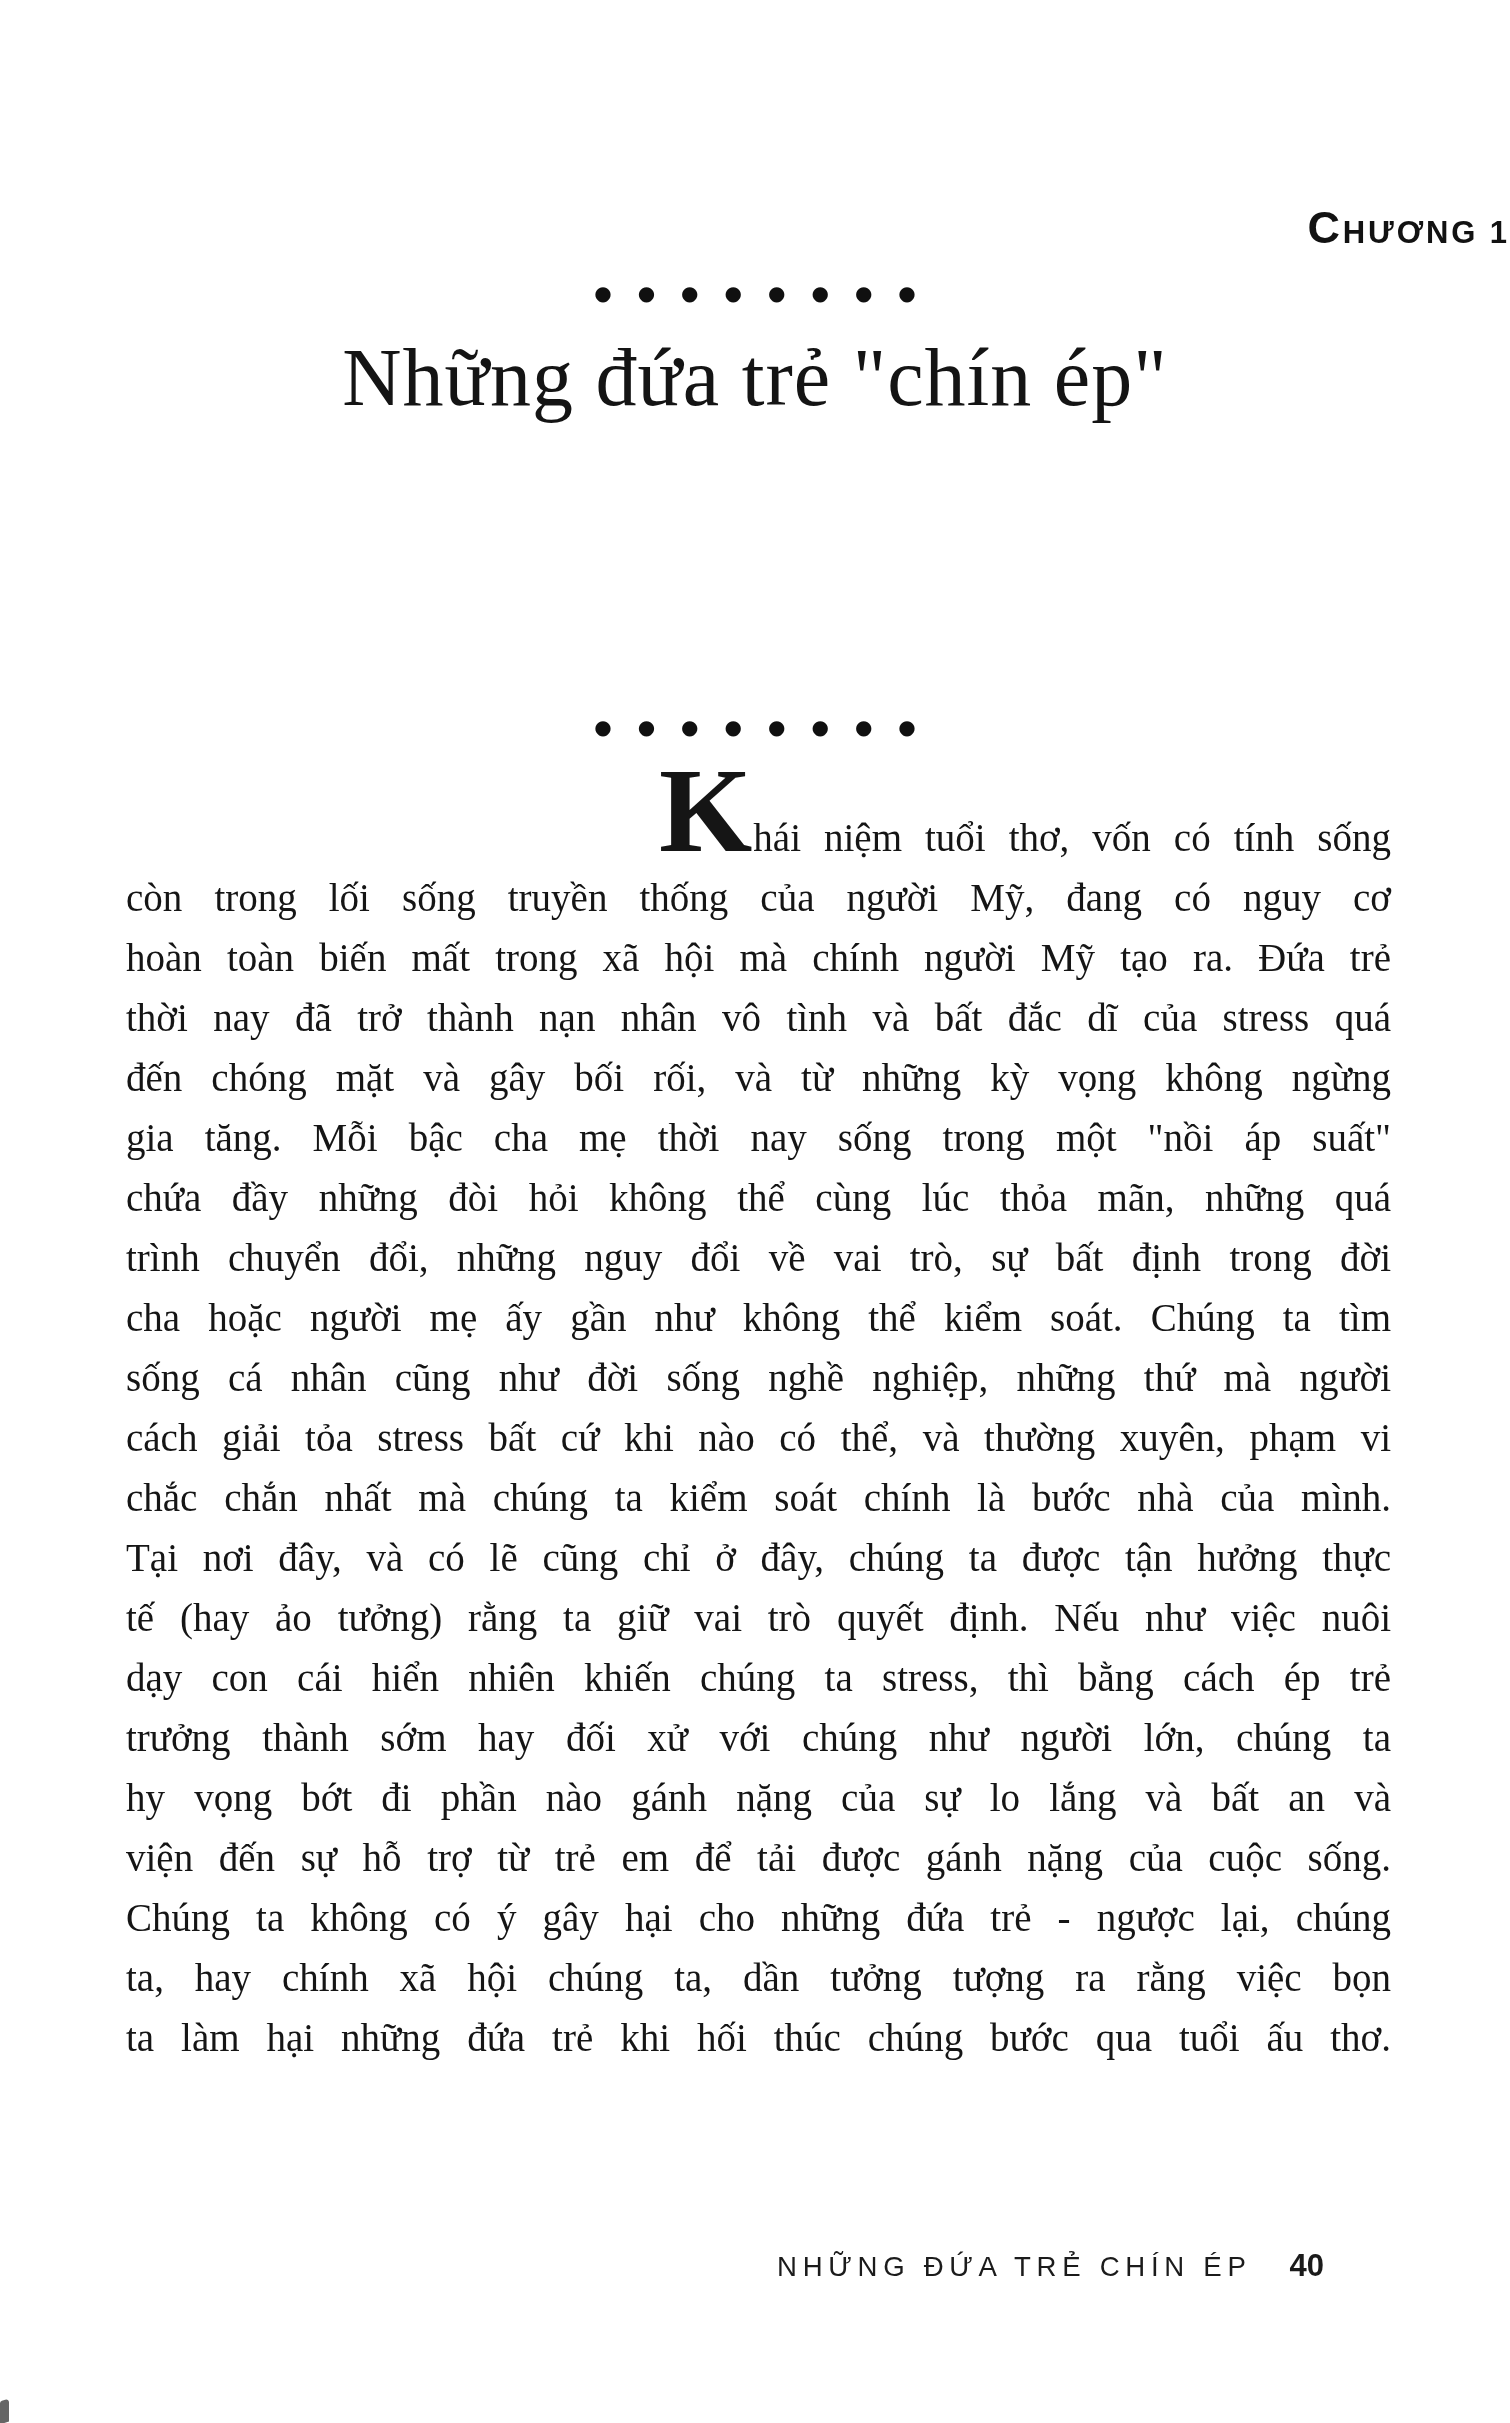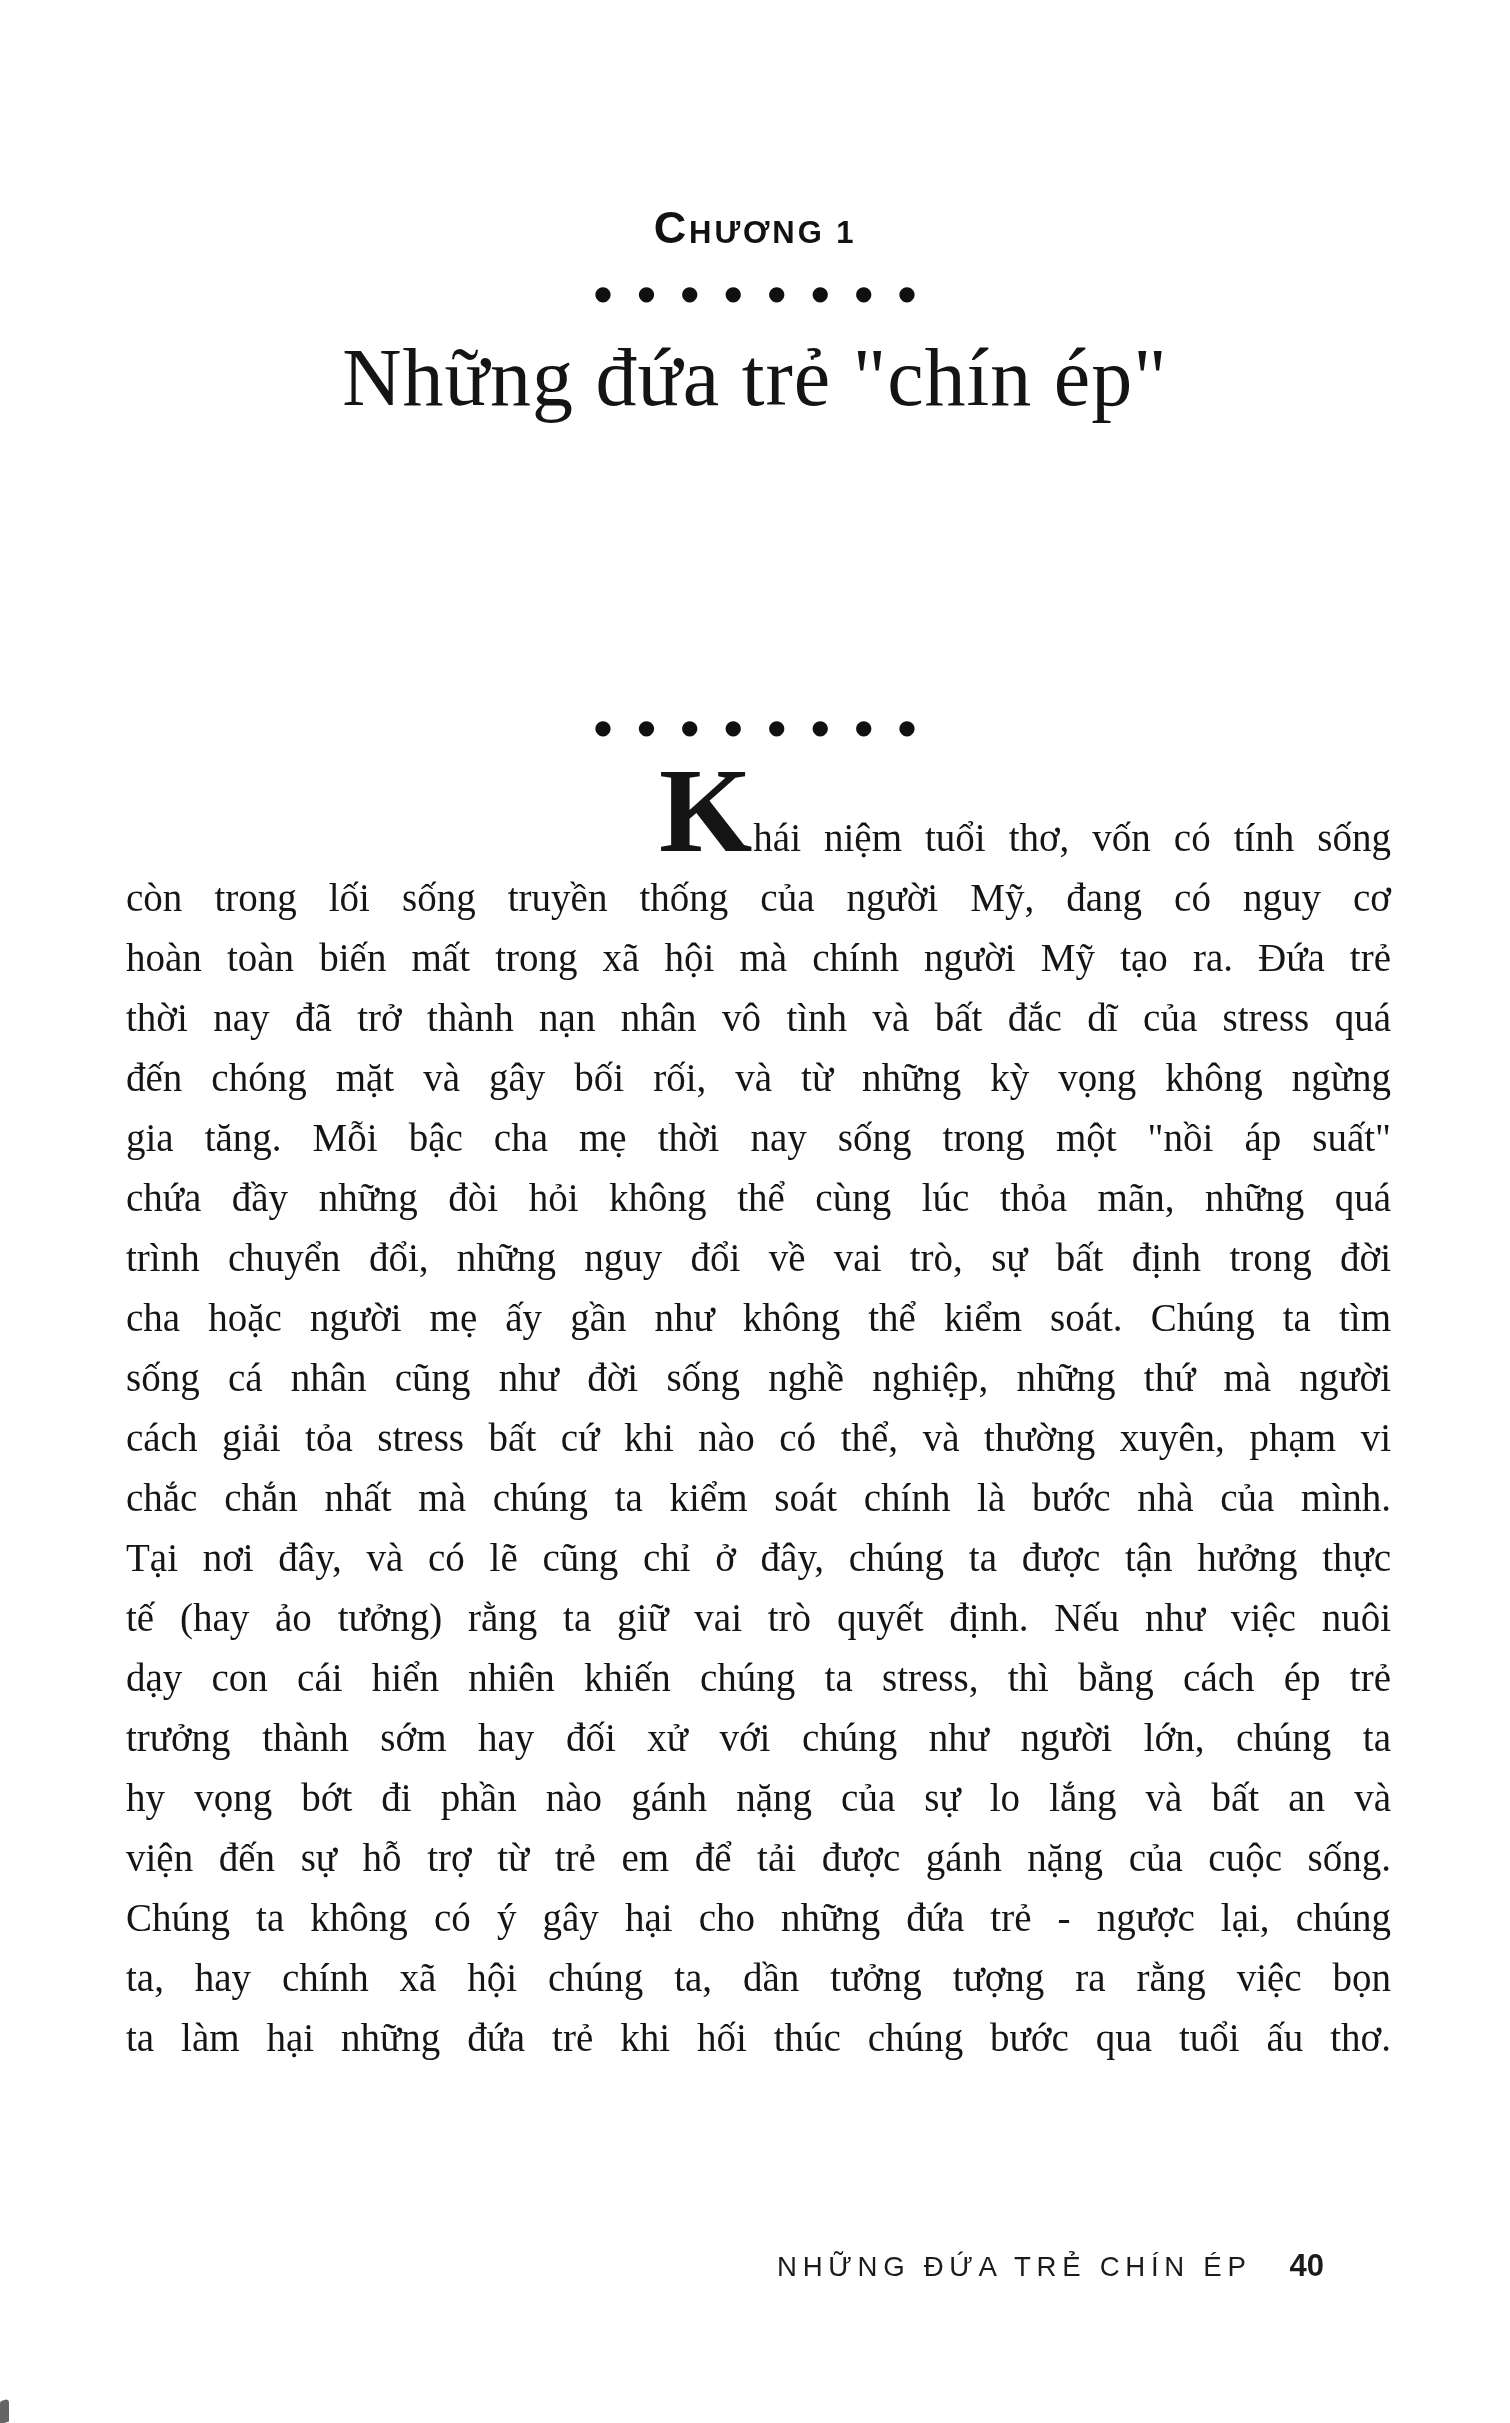--- a/index.html
+++ b/index.html
@@ -12,21 +12,21 @@
     color: #161616;
     font-family: "Liberation Serif", serif;
     overflow: hidden;
   }
 
   .chapter-label {
     position: absolute;
     top: 202px;
     left: 0;
     width: 100%;
-    text-align: center;
+    text-align: right;
     font-family: "Liberation Sans", sans-serif;
     font-weight: bold;
     font-size: 31px;
     letter-spacing: 2.9px;
     text-transform: uppercase;
     color: #121212;
   }
   .chapter-label::first-letter { font-size: 45px; }
 
   .dots {

